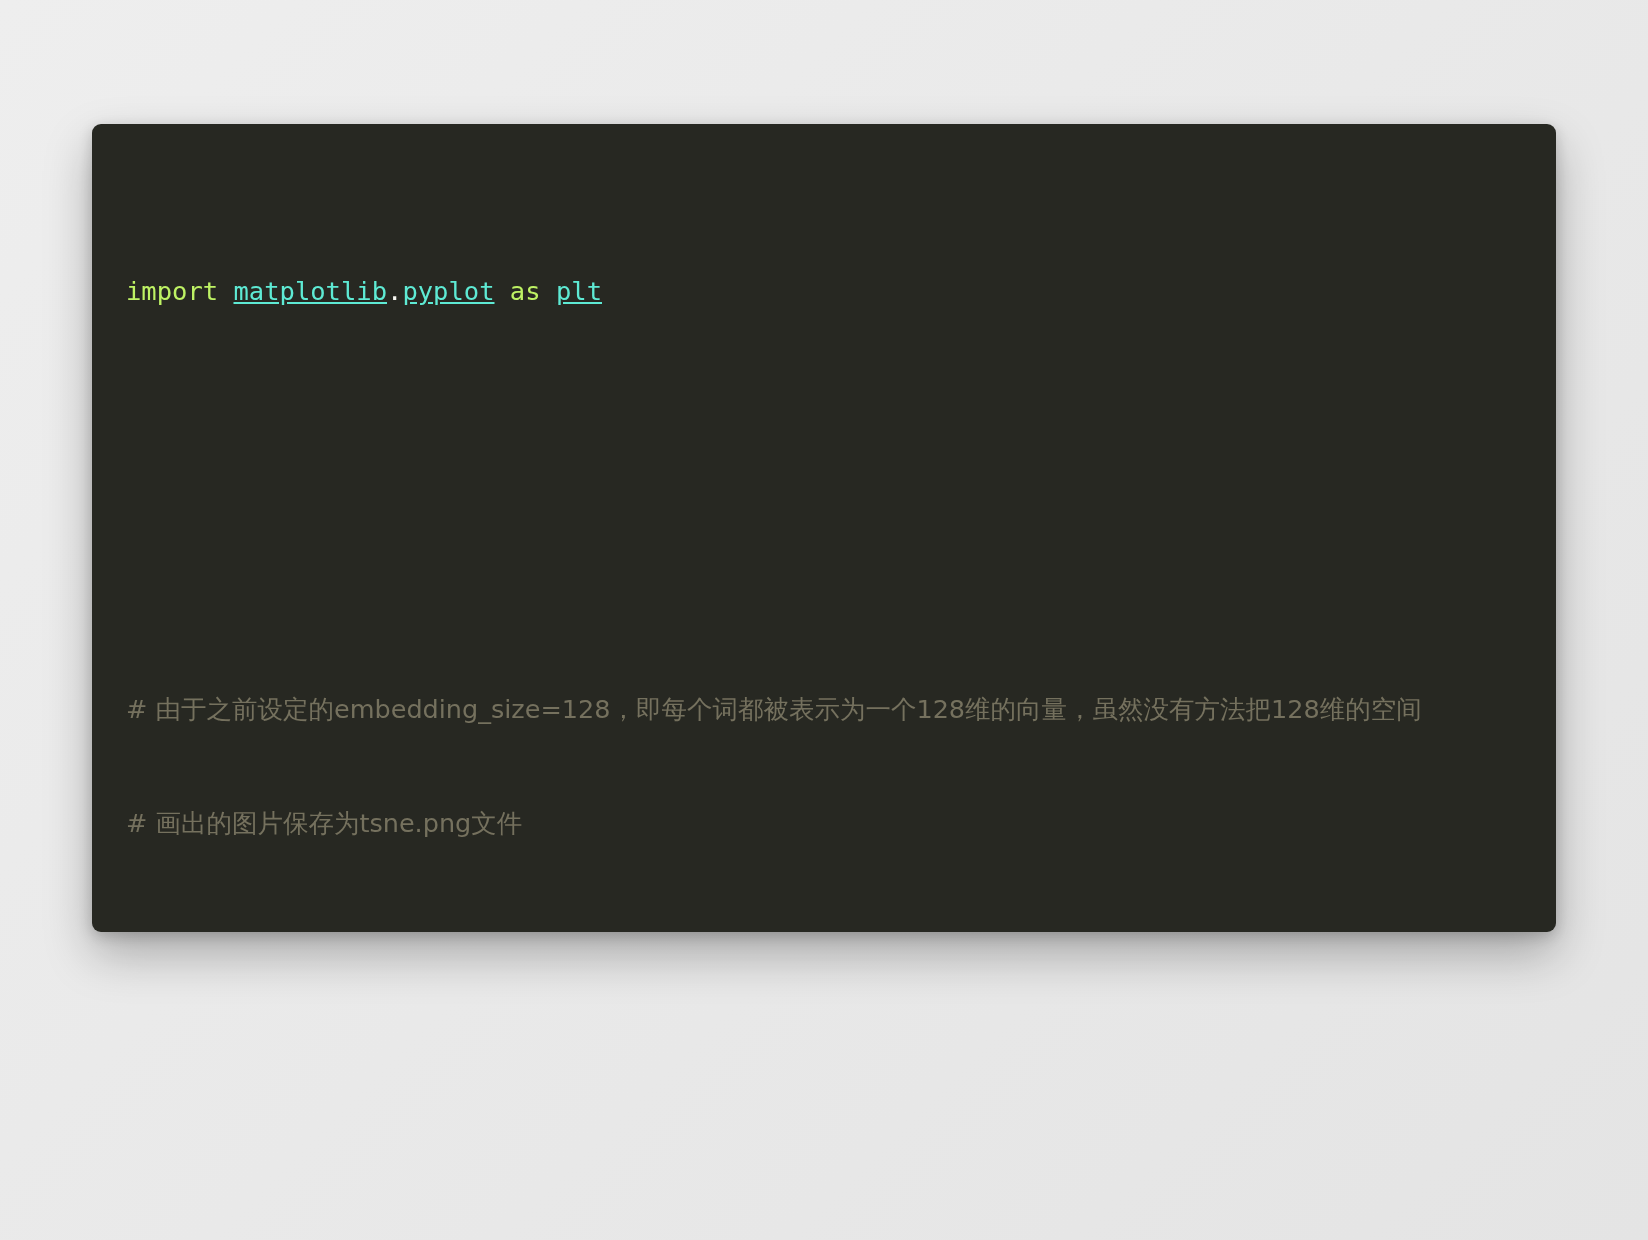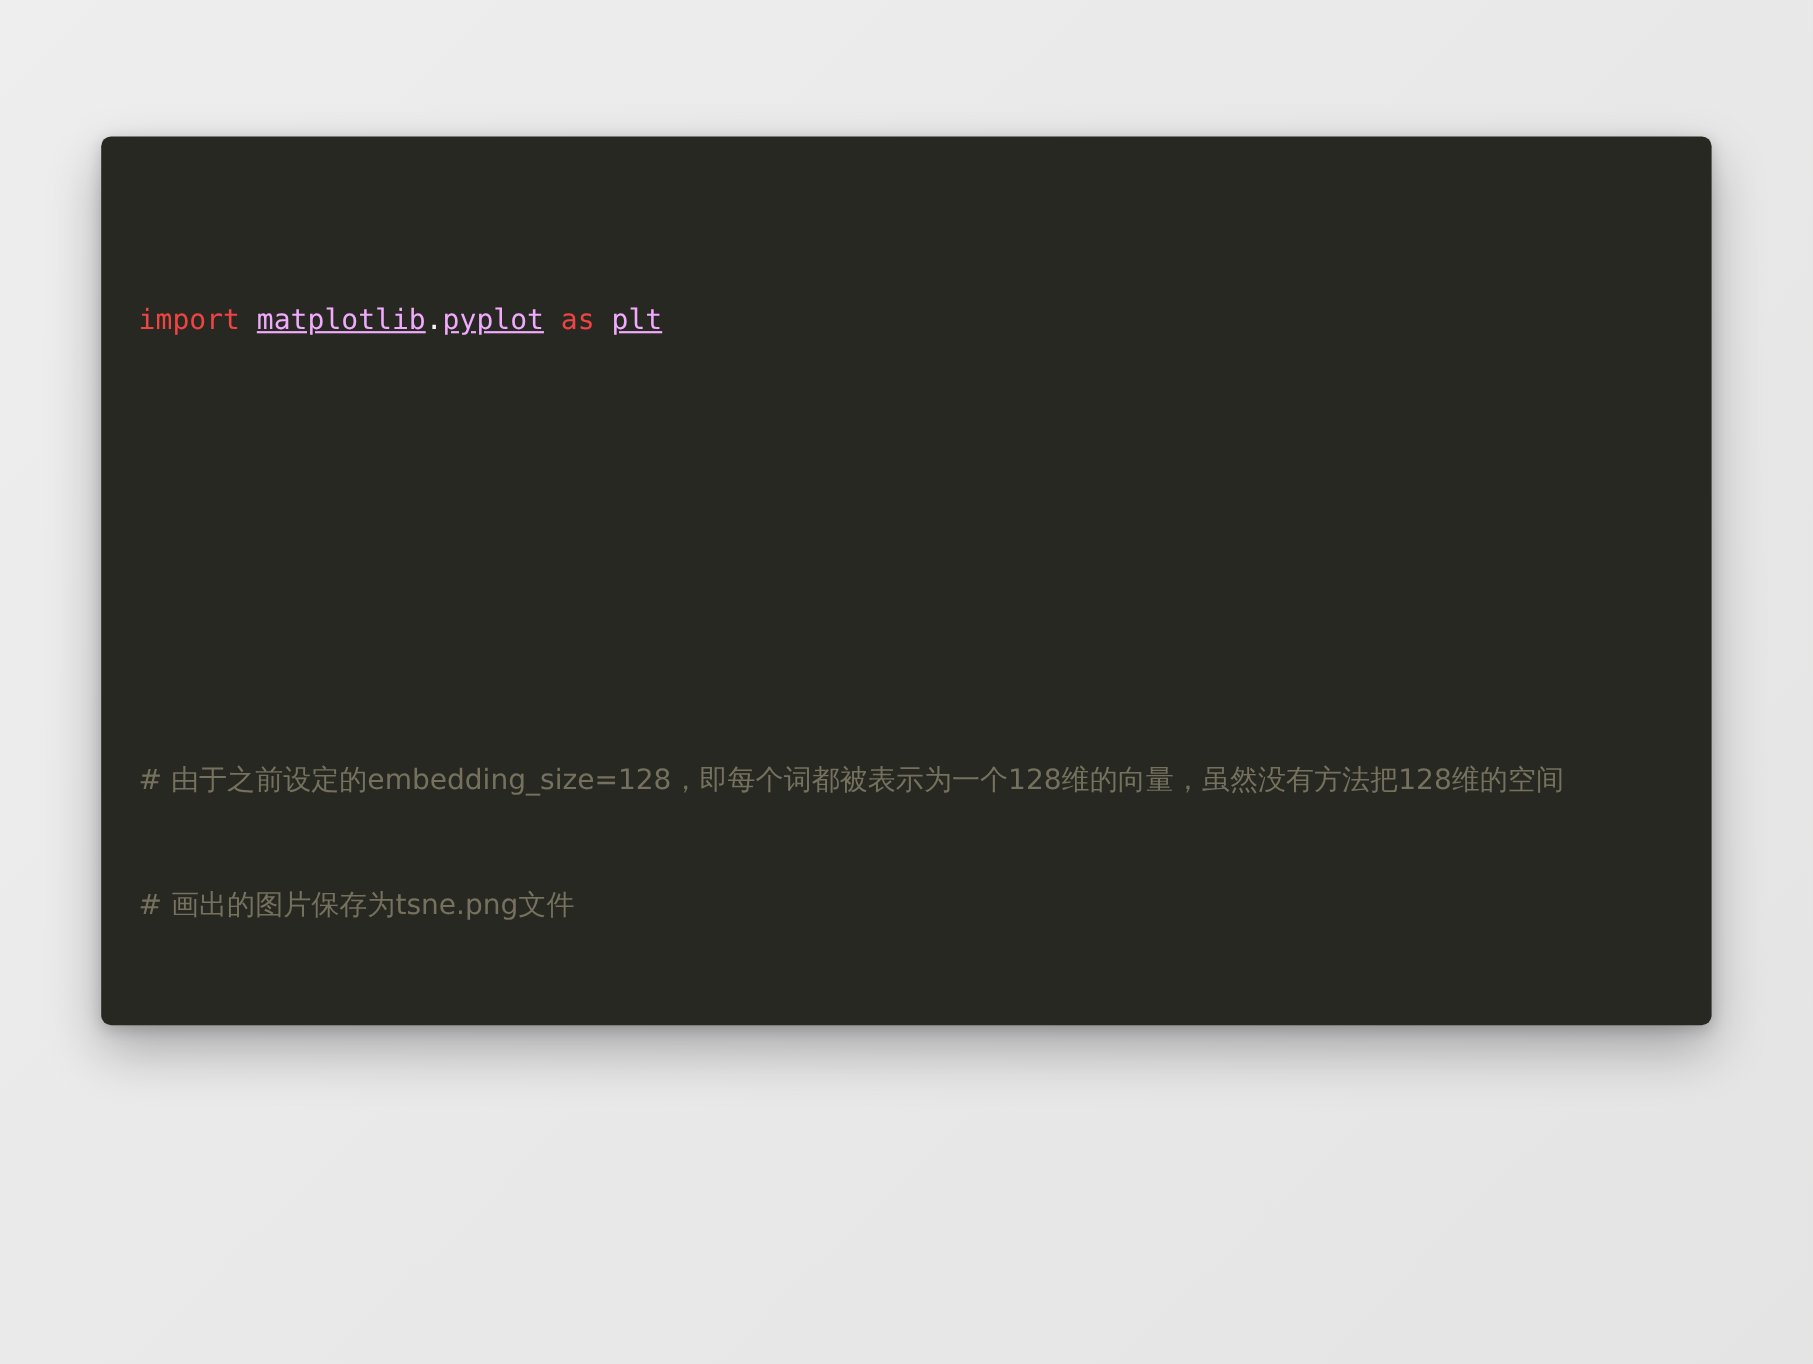--- a/index.html
+++ b/index.html
@@ -45,22 +45,22 @@
     font-size: 25.5px;
     line-height: 38px;
     white-space: pre;
     color: #f8f8f2;
     letter-spacing: 0px;
   }
   .line { white-space: pre; min-height: 38px; }
   .blank { height: 38px; }
 
   
-  .kw       { color: #ef4444; } 
-  .mod      { color: #f0abfc; text-decoration: underline; }
+  .kw       { color: #bef264; } 
+  .mod      { color: #5eead4; text-decoration: underline; }
   .cmt      { color: #75715e; }
   .punct    { color: #f8f8f2; }
   .cjk      { font-family: "DejaVu Sans", sans-serif; }
 </style>
 </head>
 <body>
 
 <div id="stage">
   <div id="code-card">
     <div id="code-body">

